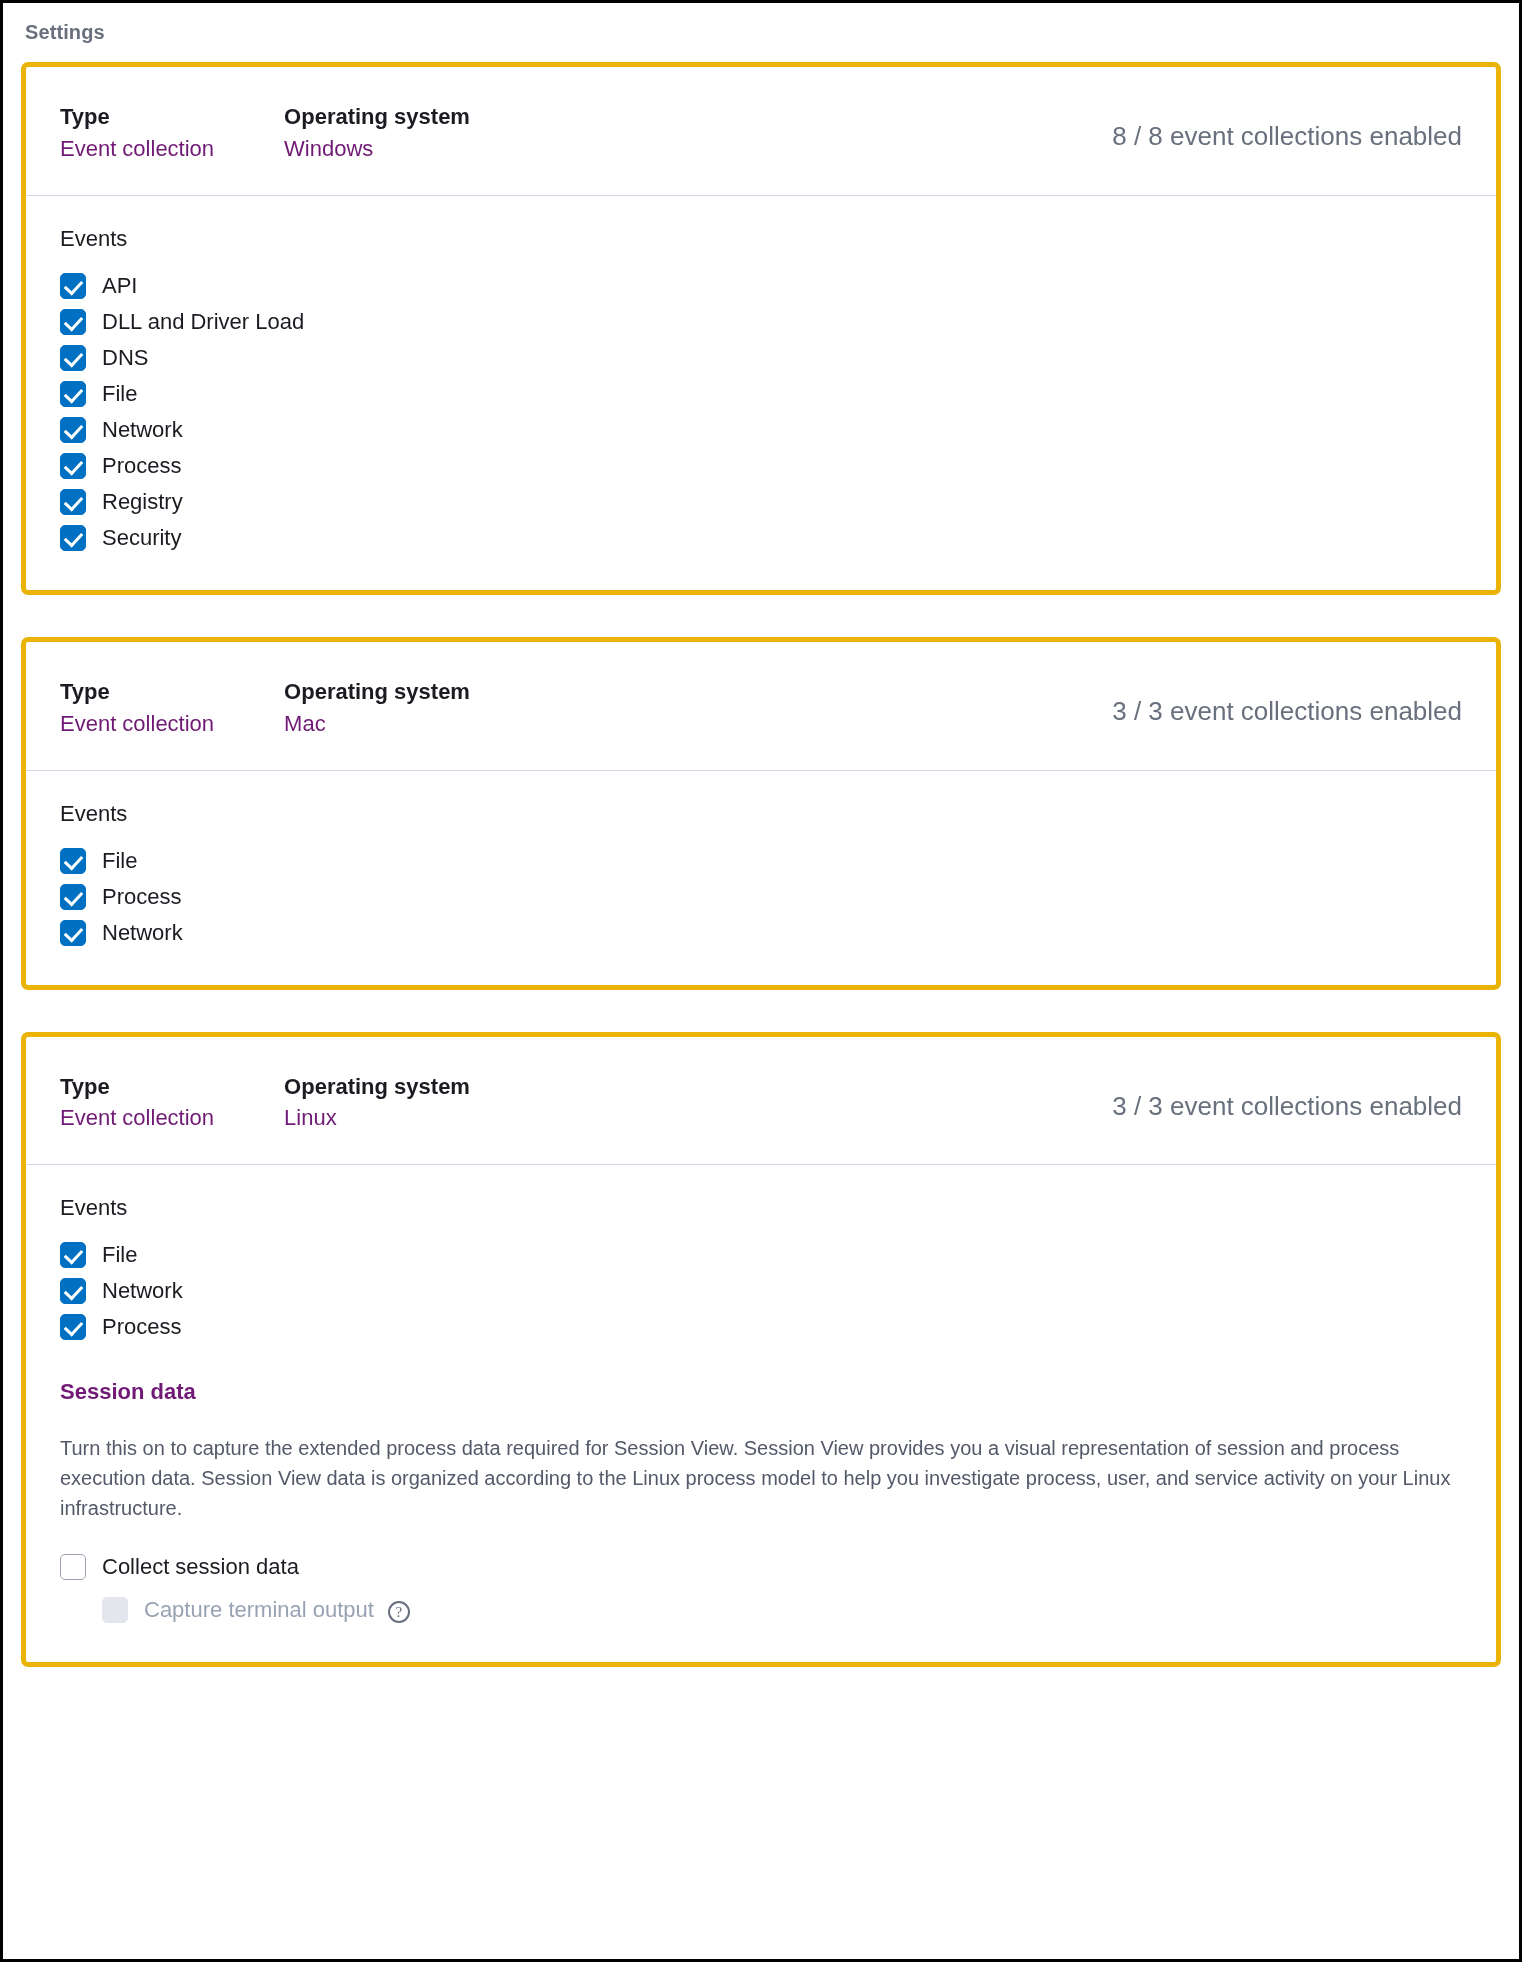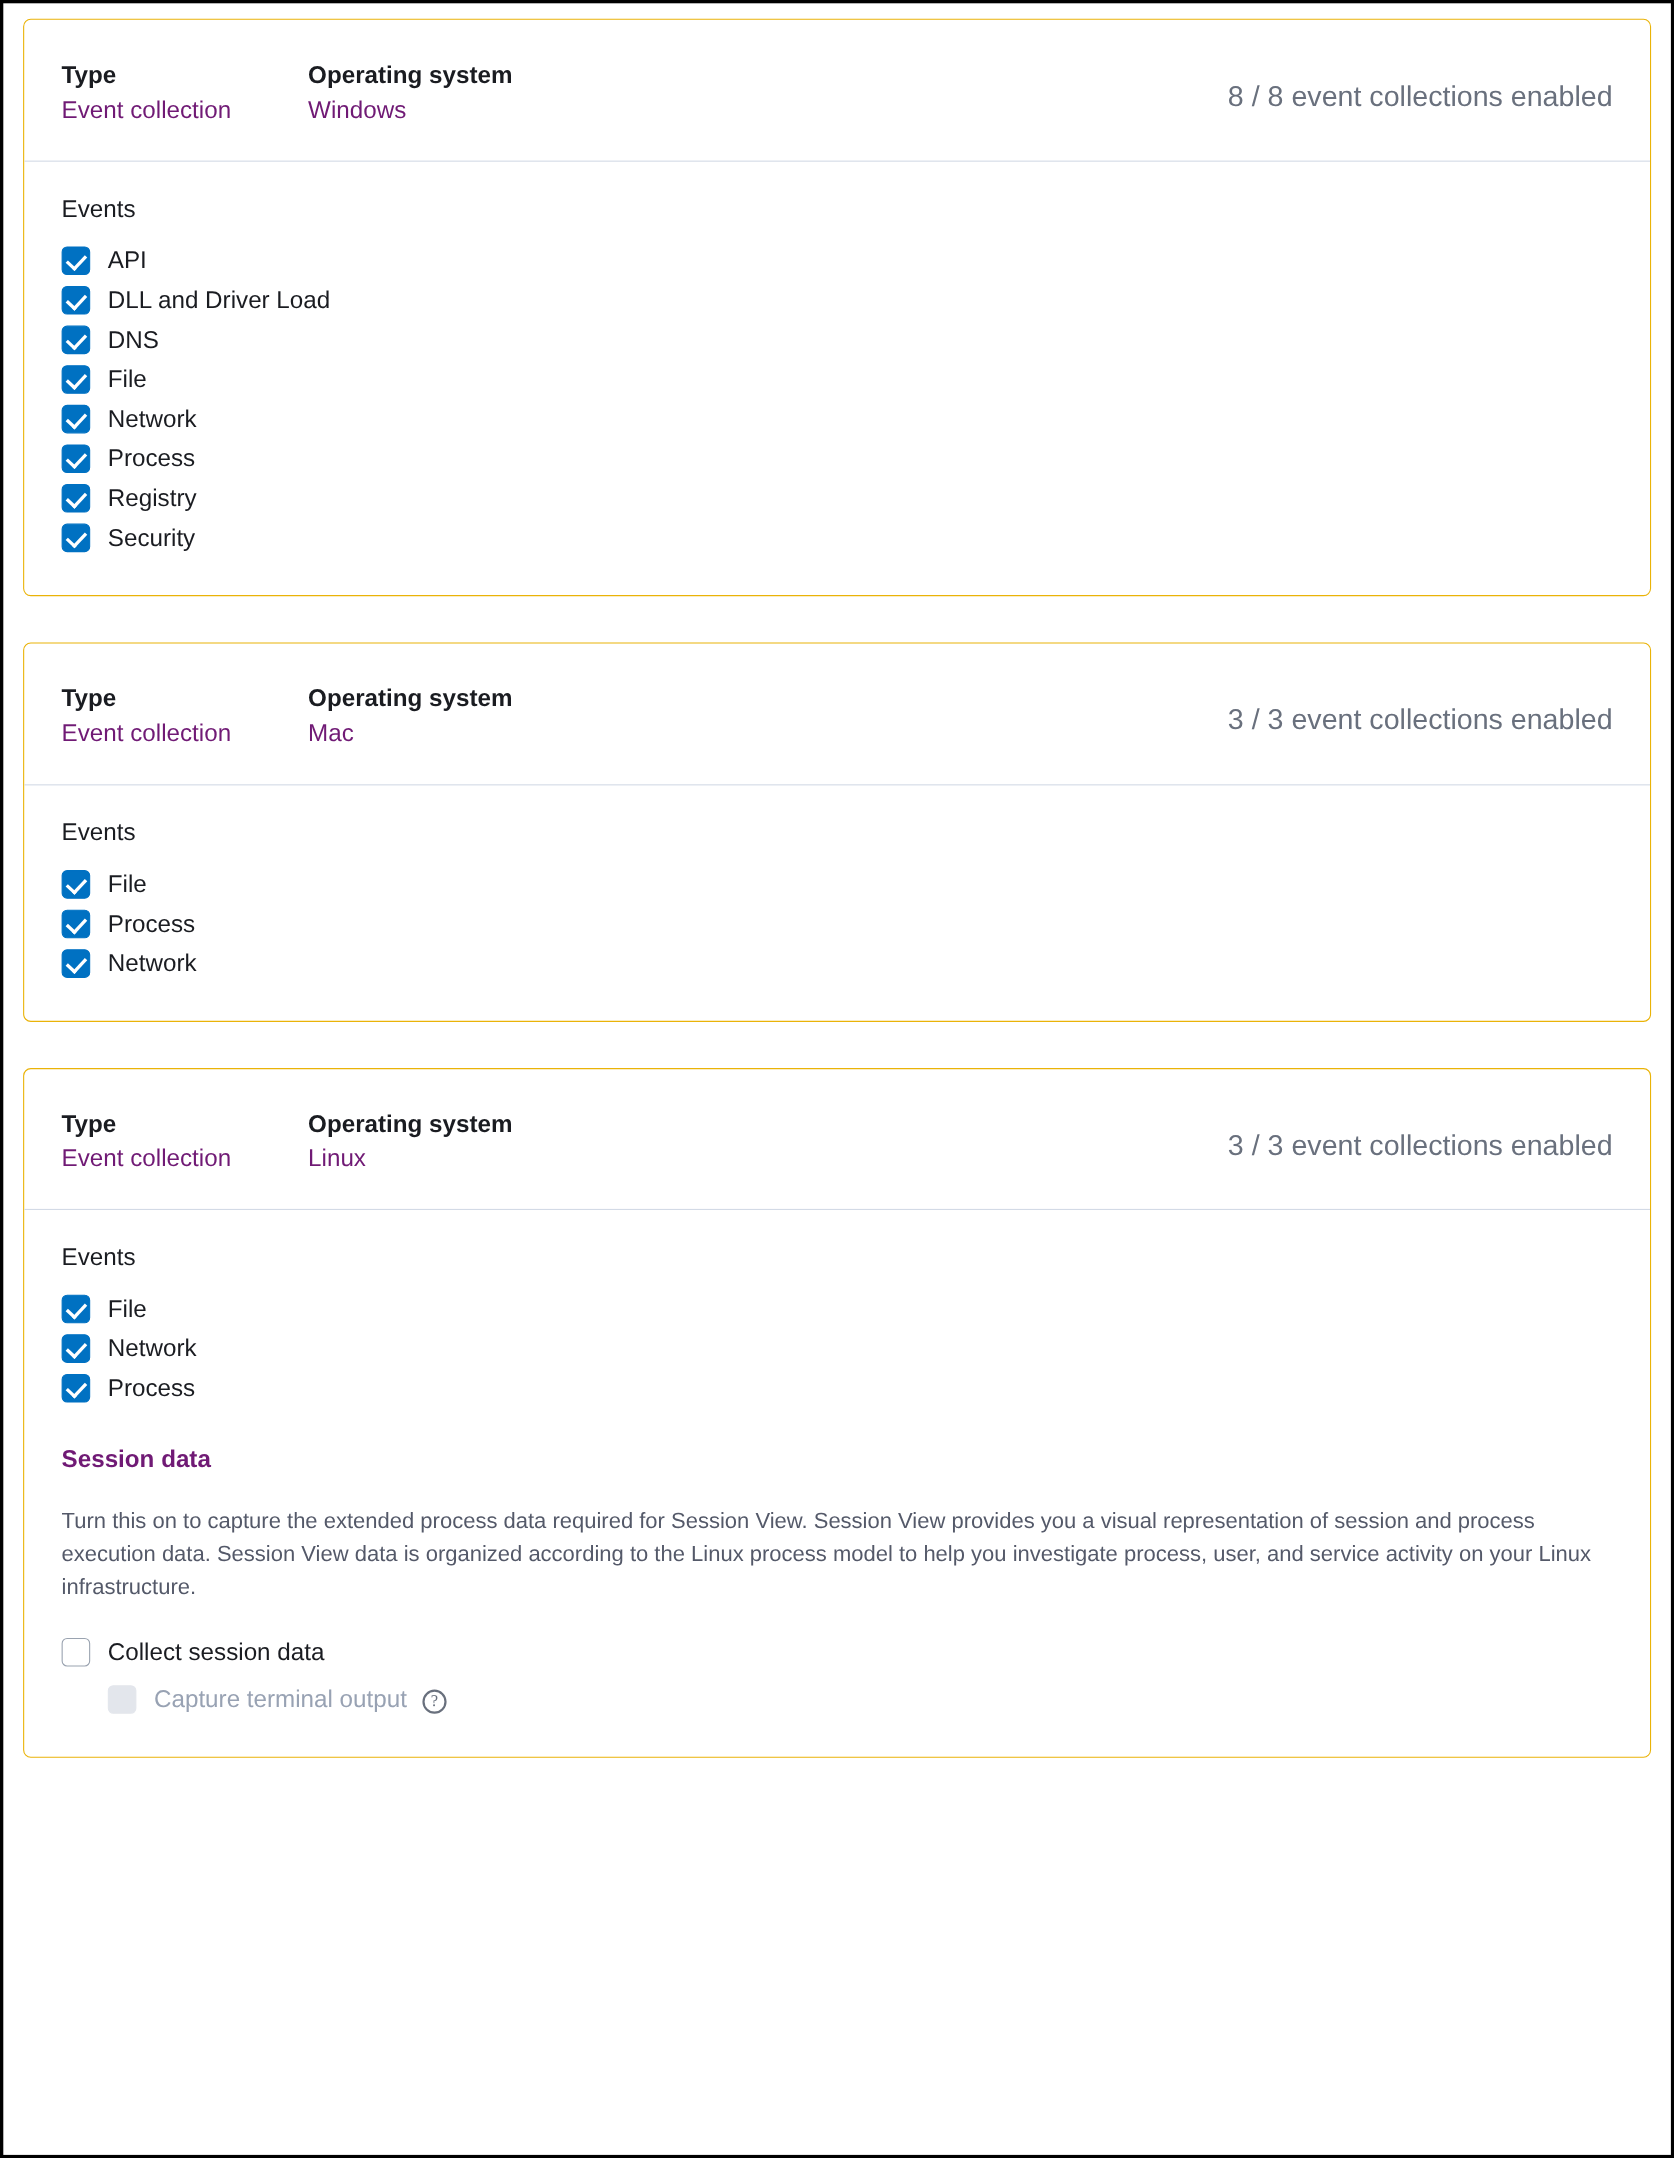--- a/index.html
+++ b/index.html
@@ -22,21 +22,21 @@
     background: #fff;
   }
   .settings-title {
     font-size: 20px;
     font-weight: bold;
     color: #69707d;
     letter-spacing: 0.1px;
     margin: 4px 0 18px 4px;
   }
   .panel {
-    border: 1px solid #eab308;
+    border: 5px solid #eab308;
     border-radius: 7px;
     background: #ffffff;
     margin-bottom: 42px;
     overflow: hidden;
   }
   .panel:last-child { margin-bottom: 0; }
   .panel-header {
     display: flex;
     align-items: flex-start;
     padding: 34px 34px 30px 34px;
@@ -142,20 +142,21 @@
     line-height: 1;
     margin-left: 14px;
     font-family: "Liberation Serif", serif;
   }
 </style>
 </head>
 <body>
 
 <div class="page">
 
+  <div class="settings-title">Settings</div>
 
   <div class="panel">
     <div class="panel-header">
       <div class="meta-block">
         <div class="meta-label">Type</div>
         <div class="meta-value">Event collection</div>
       </div>
       <div class="meta-block">
         <div class="meta-label">Operating system</div>
         <div class="meta-value">Windows</div>

